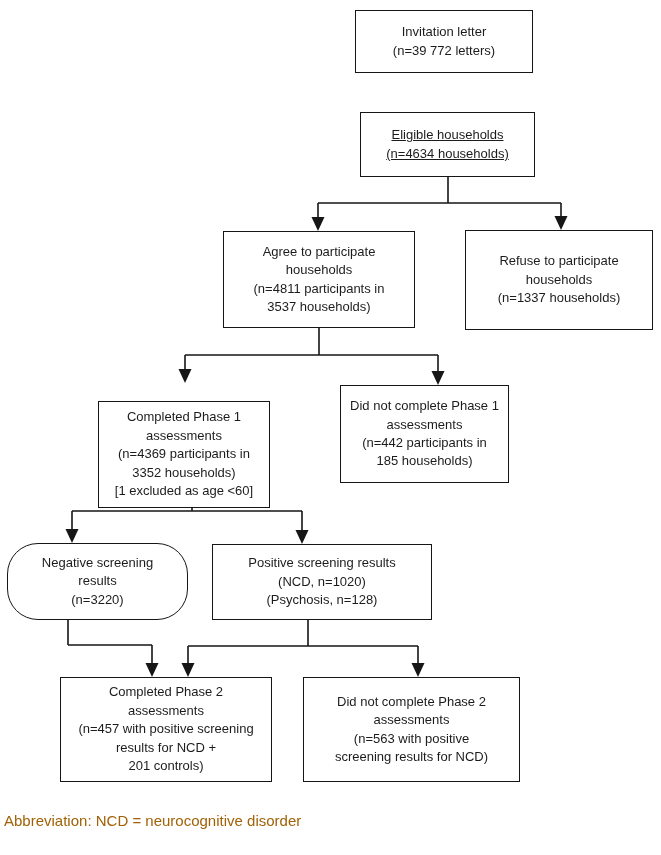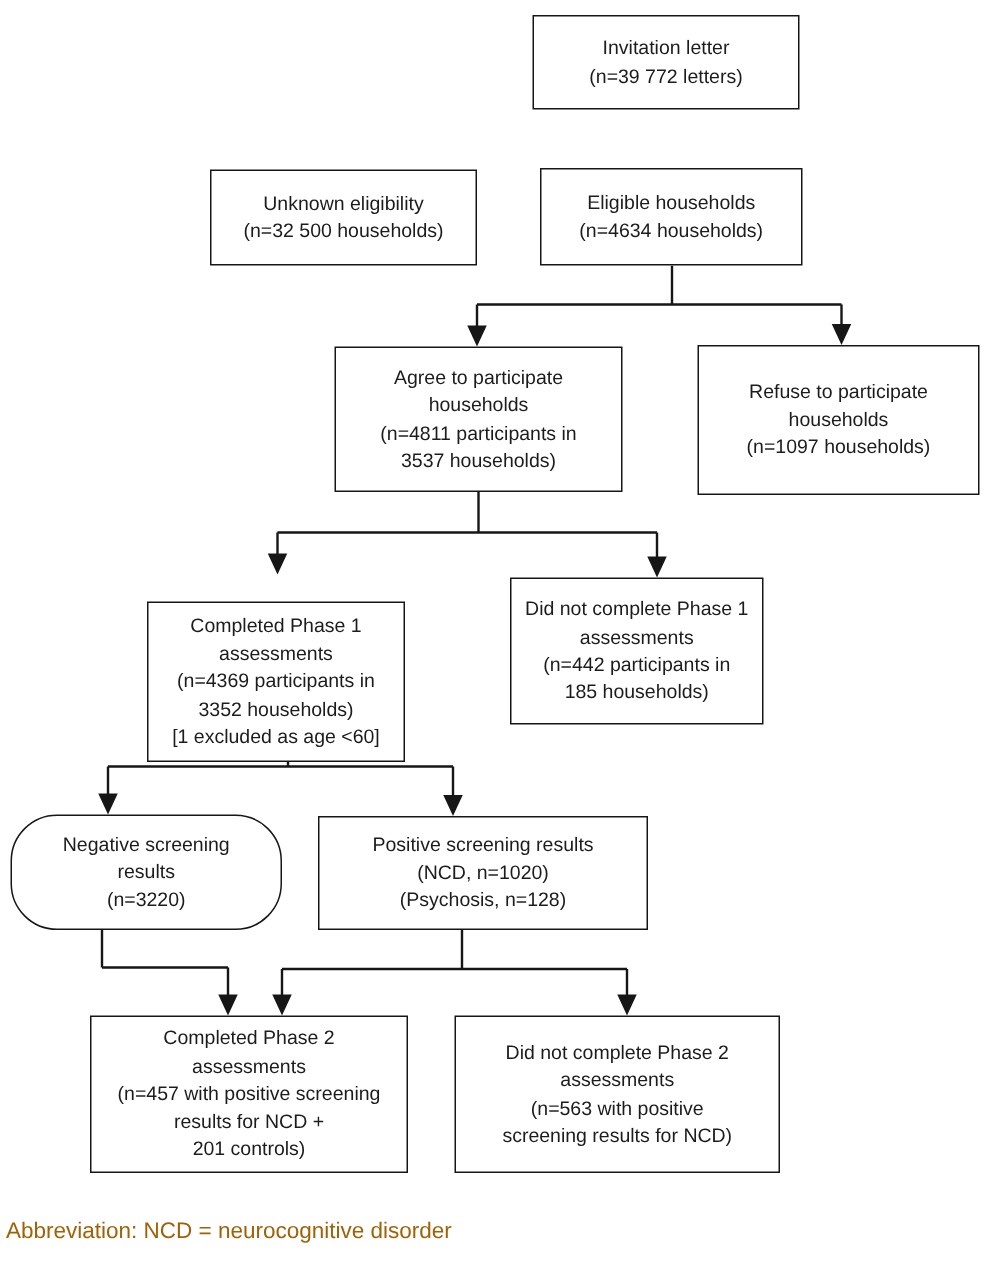--- a/index.html
+++ b/index.html
@@ -34,21 +34,21 @@
     justify-content: center;
     text-align: center;
     white-space: pre-line;
     font-size: 13px;
     line-height: 1.42;
     padding: 0 4px;
     color: #1c1c1c;
   }
   .node-invitation   { left: 355px; top: 10px;  width: 178px; height: 63px; }
   .node-unknown      { left: 140px; top: 113px; width: 178px; height: 64px; }
-  .node-eligible     { left: 360px; top: 112px; width: 175px; height: 65px; }
+  .node-eligible     { left: 360px; top: 112px; width: 175px; height: 65px; text-decoration: underline; }
   .node-agree        { left: 223px; top: 231px; width: 192px; height: 97px; }
   .node-refuse       { left: 465px; top: 230px; width: 188px; height: 100px; }
   .node-phase1-done  { left: 98px;  top: 401px; width: 172px; height: 107px; }
   .node-phase1-not   { left: 340px; top: 385px; width: 169px; height: 98px; }
   .node-negative     { left: 7px;   top: 543px; width: 181px; height: 77px; border-radius: 31px; }
   .node-positive     { left: 212px; top: 544px; width: 220px; height: 76px; }
   .node-phase2-done  { left: 60px;  top: 677px; width: 212px; height: 105px; }
   .node-phase2-not   { left: 303px; top: 677px; width: 217px; height: 105px; }
 
   .caption {
@@ -115,34 +115,32 @@
     <g>
       <path class="edge" d="M308,620 L308,646 M188,646 L418,646 M188,646 L188,664 M418,646 L418,664"></path>
       <polygon class="arrowhead" points="181.5,663 194.5,663 188,677"></polygon>
       <polygon class="arrowhead" points="411.5,663 424.5,663 418,677"></polygon>
     </g>
   </svg>
 
   <div class="node node-invitation">Invitation letter
 (n=39 772 letters)</div>
 
-  <div class="node node-unknown">Unknown eligibility
-(n=32 500 households)</div>
 
   <div class="node node-eligible">Eligible households
 (n=4634 households)</div>
 
   <div class="node node-agree">Agree to participate
 households
 (n=4811 participants in
 3537 households)</div>
 
   <div class="node node-refuse">Refuse to participate
 households
-(n=1097 households)</div>
+(n=1337 households)</div>
 
   <div class="node node-phase1-done">Completed Phase 1
 assessments
 (n=4369 participants in
 3352 households)
 [1 excluded as age &lt;60]</div>
 
   <div class="node node-phase1-not">Did not complete Phase 1
 assessments
 (n=442 participants in

